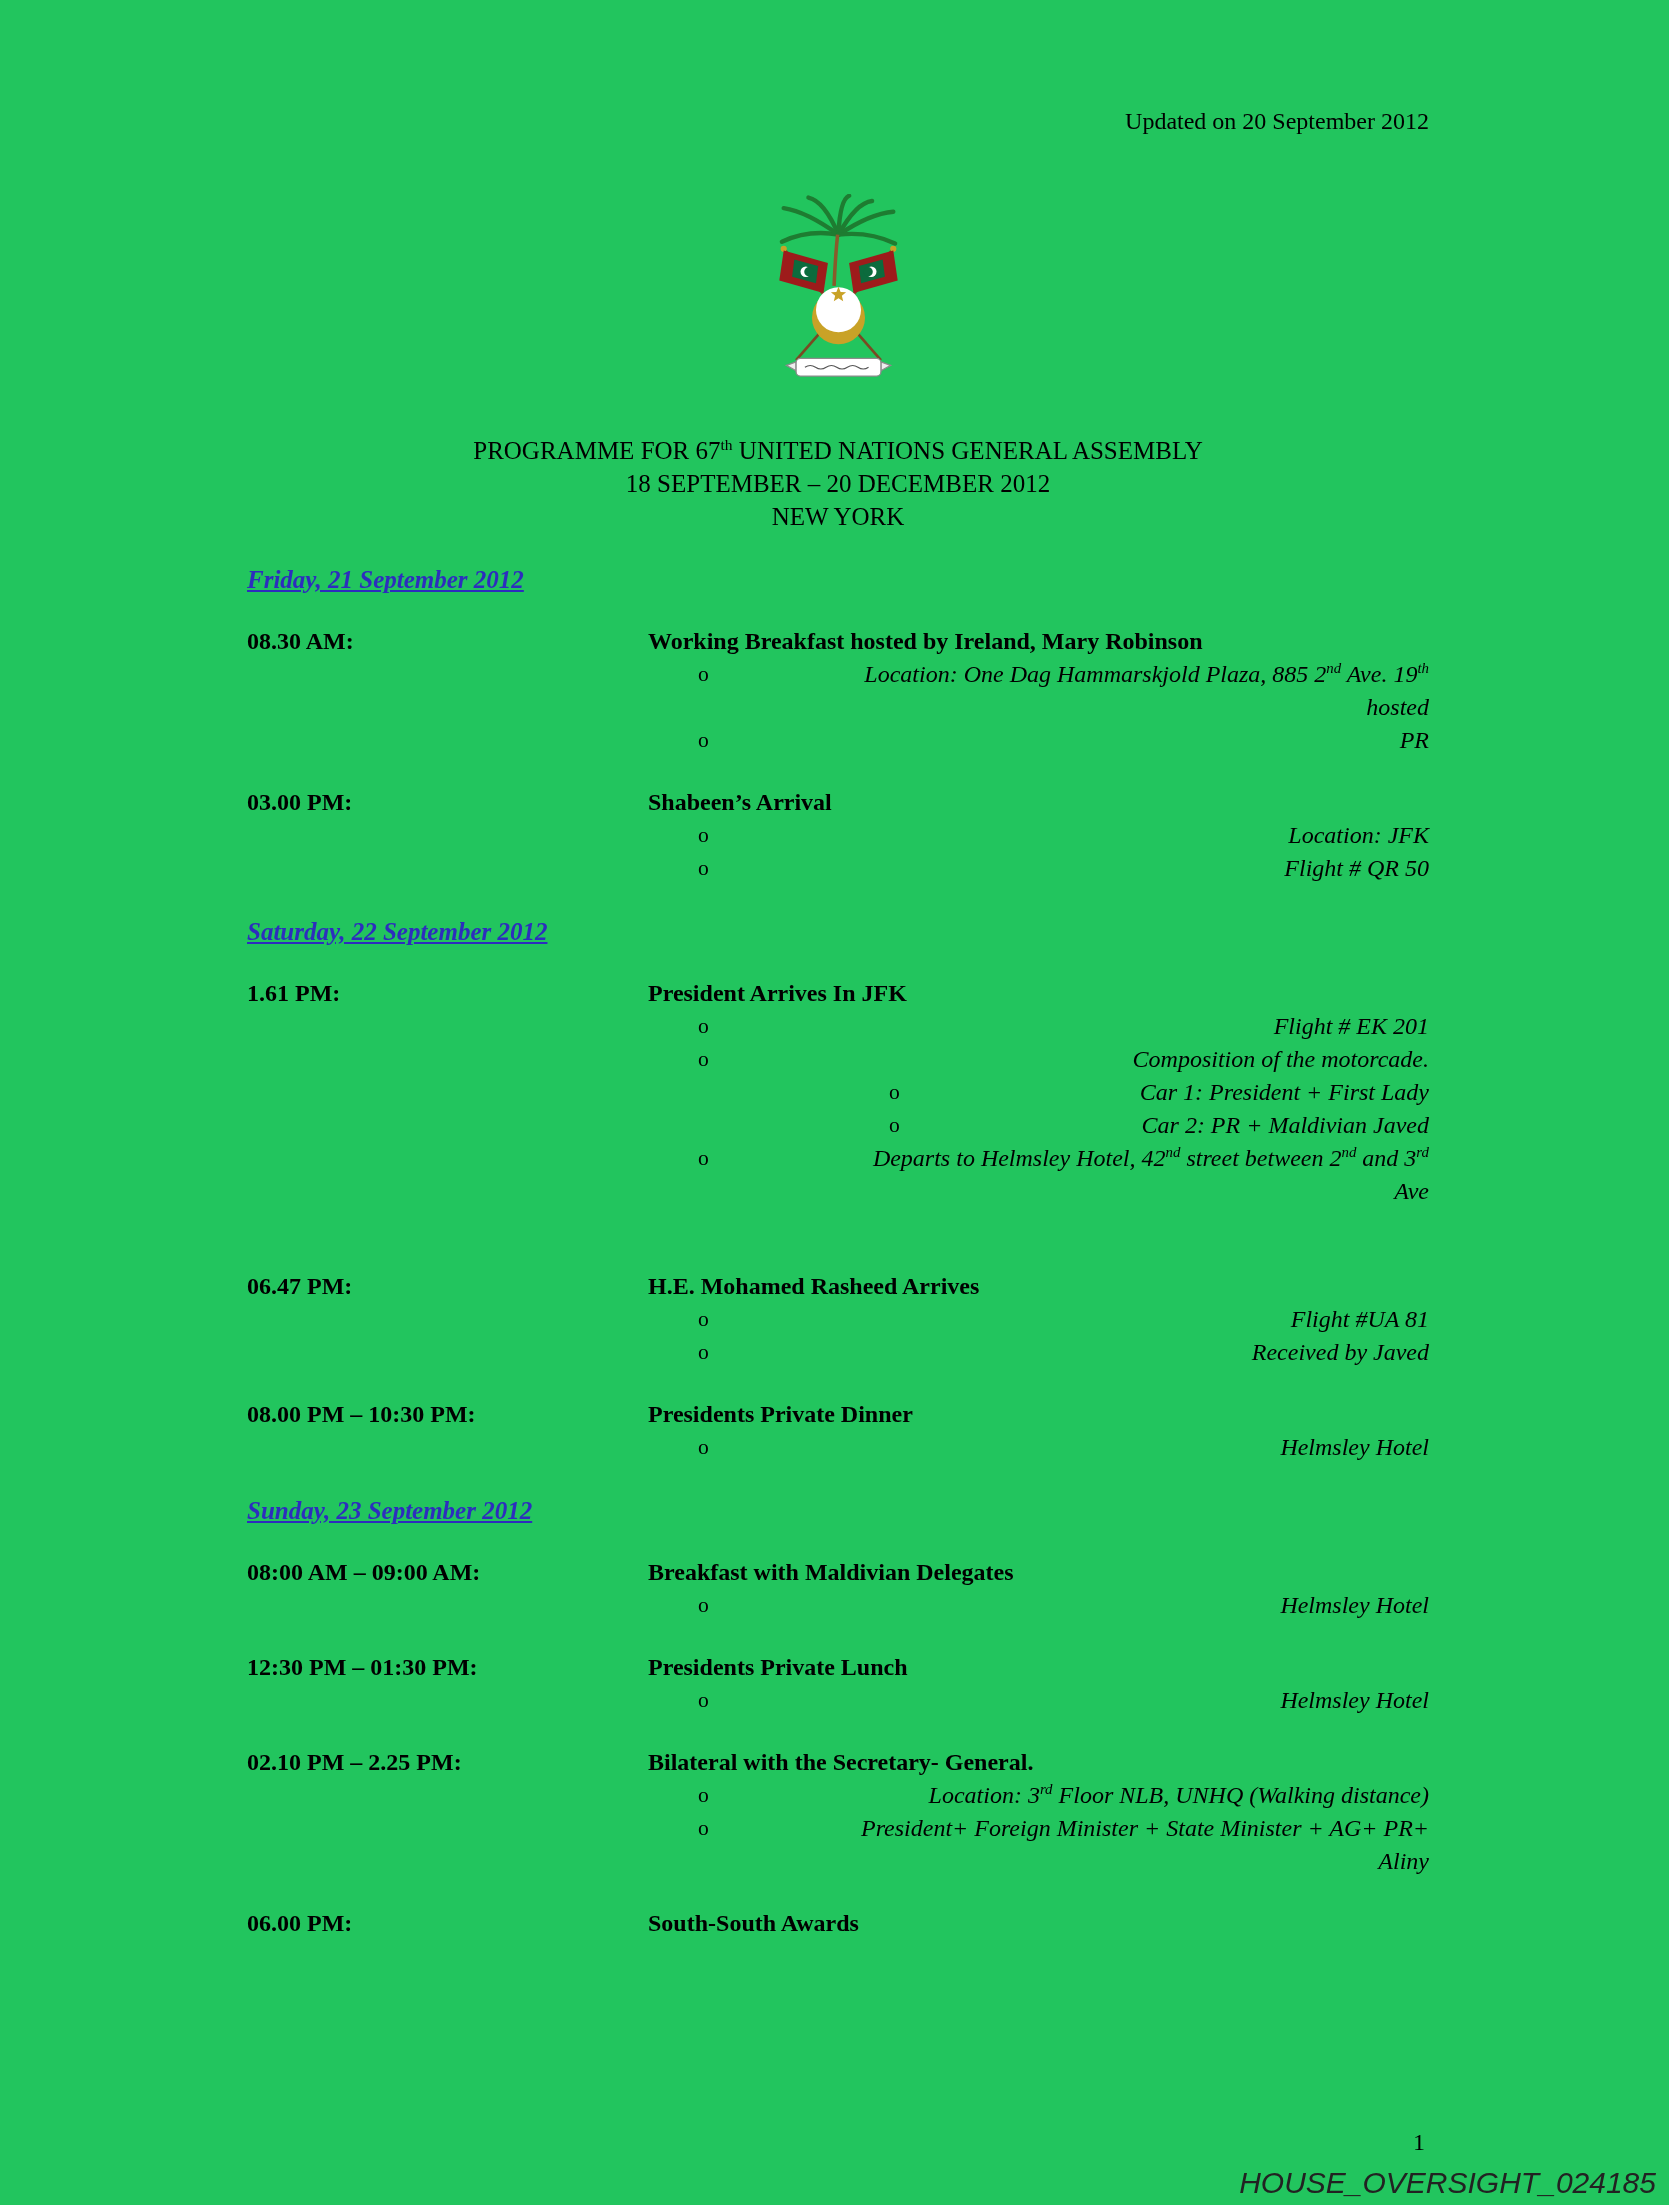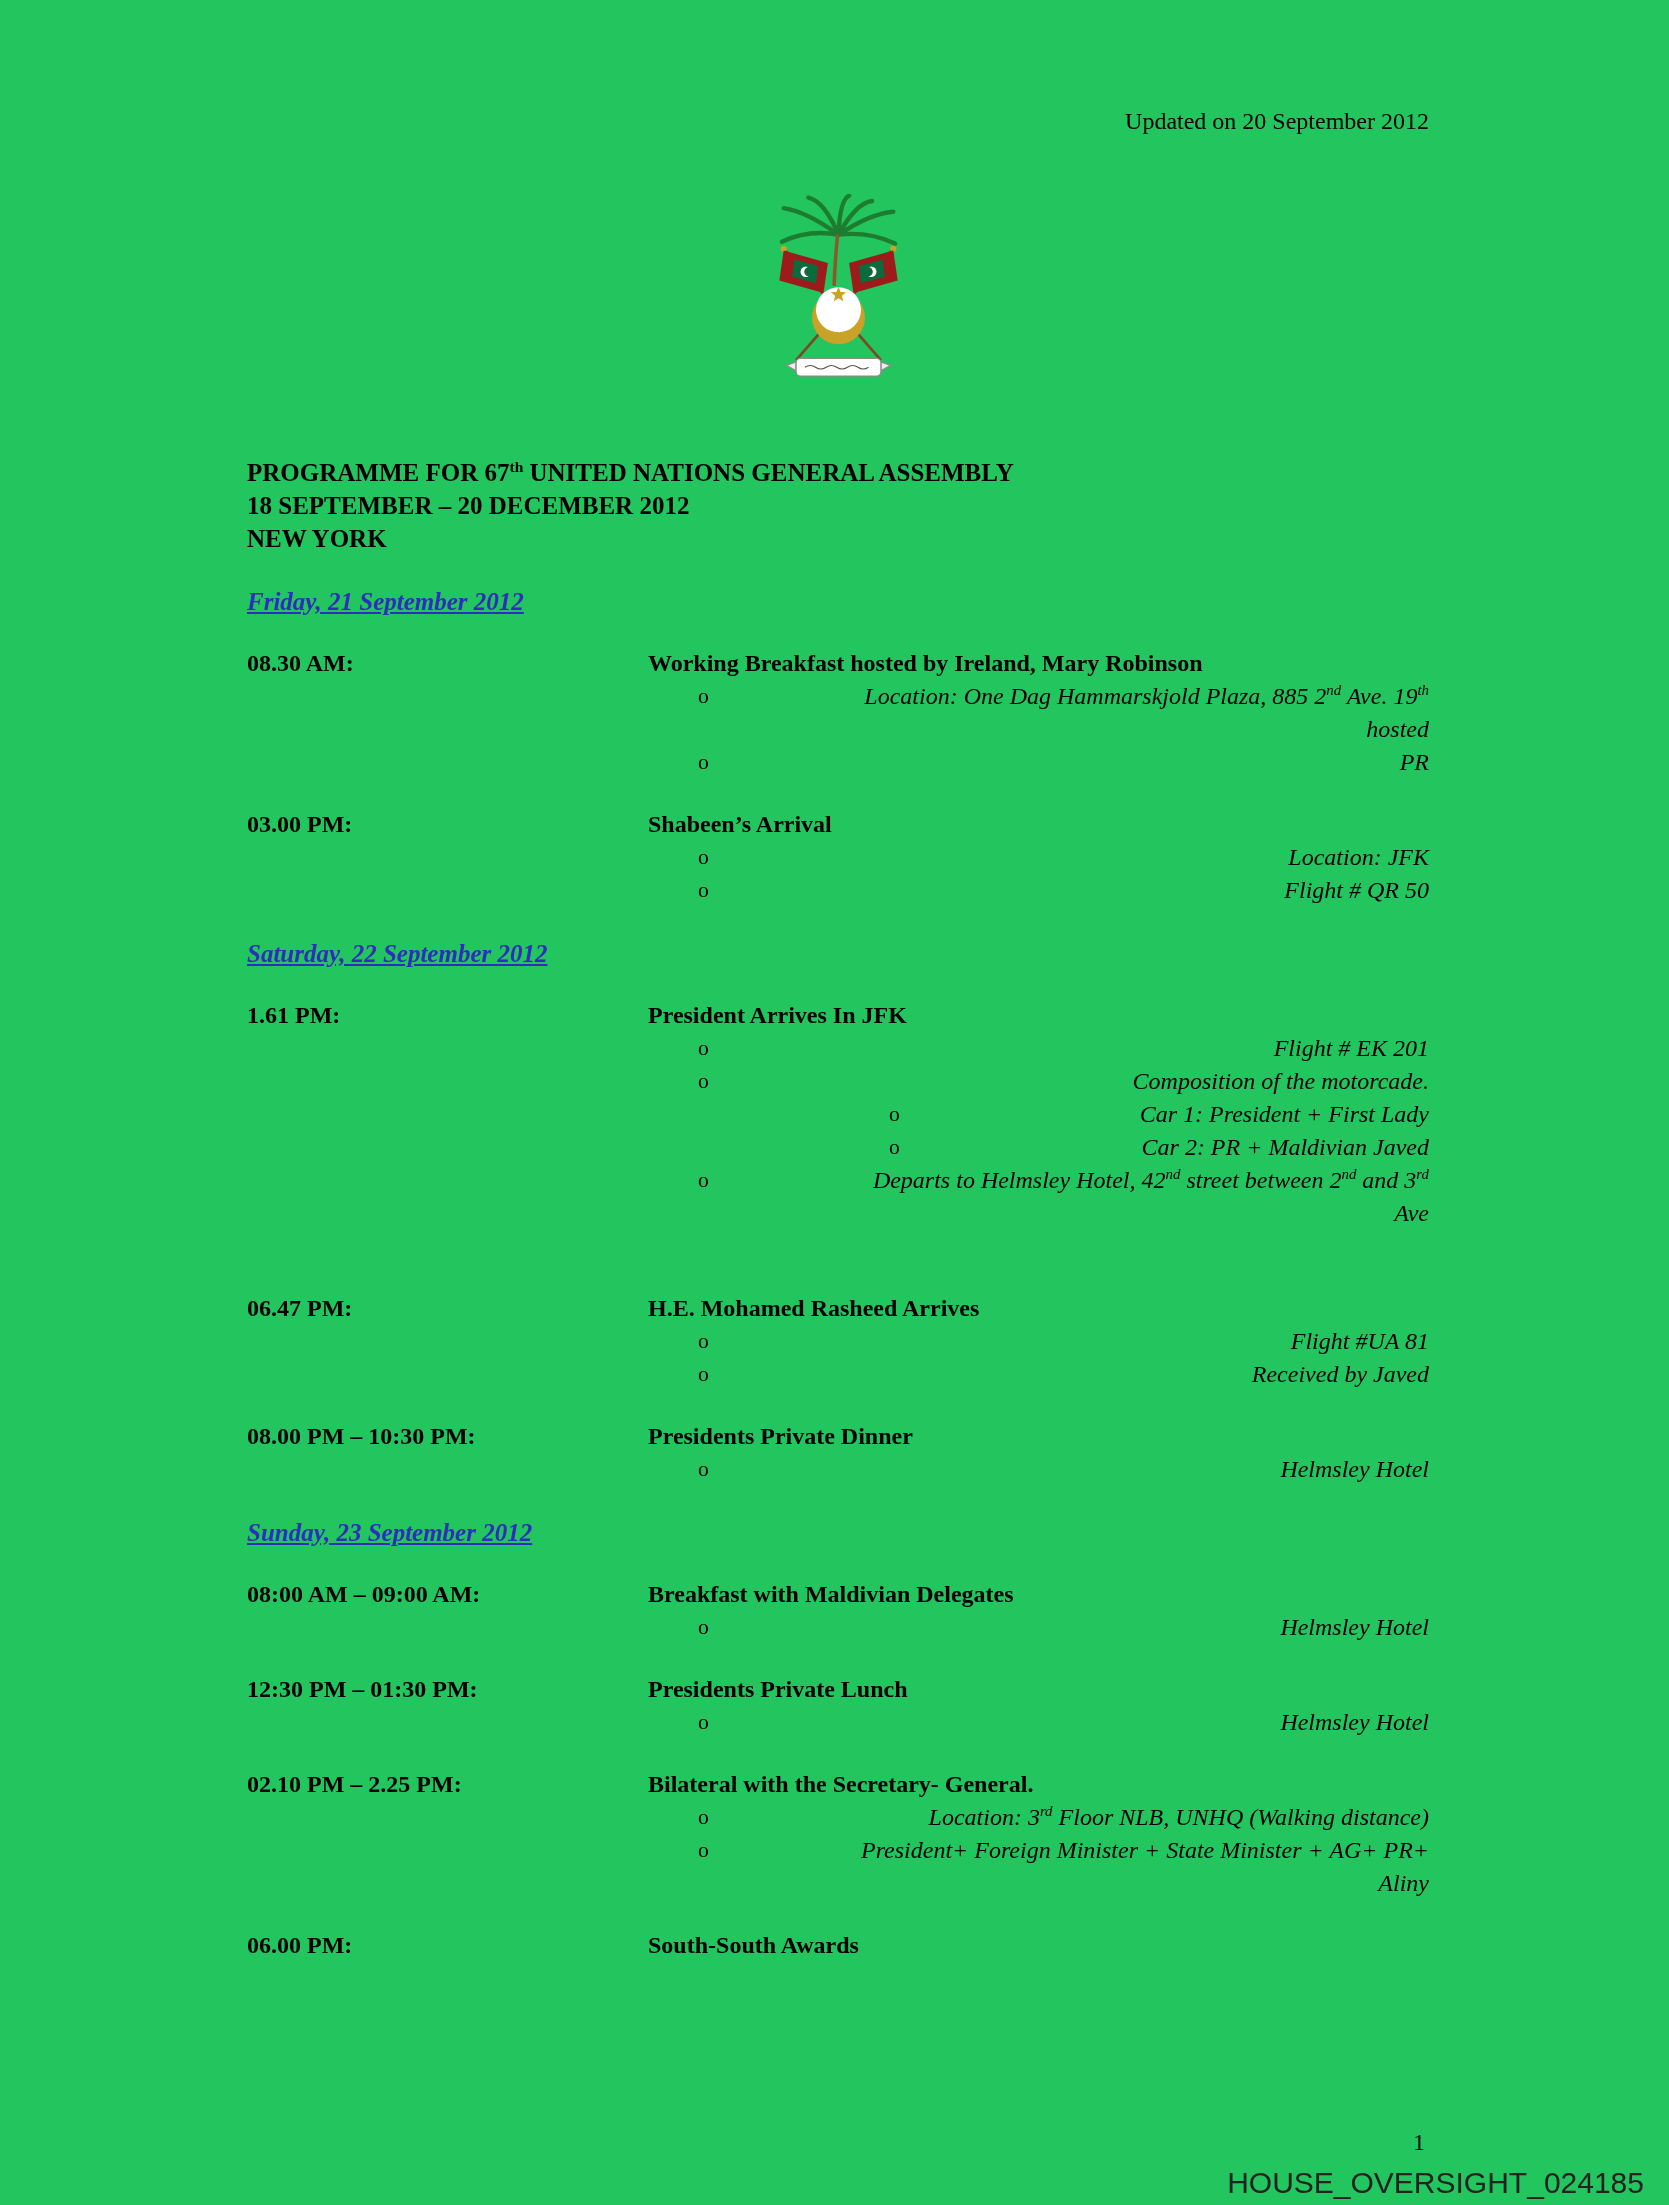--- a/index.html
+++ b/index.html
@@ -13,22 +13,23 @@
     font-family: "Liberation Serif", serif;
     font-size: 24px;
     line-height: 33px;
     color: #000000;
     padding: 105px 240px 0 247px;
     overflow: hidden;
   }
   .updated { text-align: right; }
   .emblem-wrap { text-align: center; margin-top: 56px; }
   .title-block {
-    margin-top: 63px;
-    font-weight: bold;
+    text-align: center;
+    margin-top: 41px;
+    font-weight: normal;
     font-size: 25px;
     line-height: 33px;
   }
   sup { font-size: 62%; vertical-align: super; line-height: 0; }
   .schedule { margin-top: 18.3px; }
   .day-header {
     margin-top: 30px;
     font-weight: bold;
     font-style: italic;
     text-decoration: underline;
@@ -42,26 +43,27 @@
   .event-title { font-weight: bold; }
   .bullet { display: flex; font-style: italic; }
   .bullet .marker { flex: none; font-style: normal; font-size: 21.6px; }
   .bullet.level1 .marker { margin-left: 50px; width: 40px; }
   .bullet.level2 .marker { margin-left: 241px; width: 50px; }
   .bullet .bullet-text { flex: 1 1 auto; text-align: right; }
   .cont { display: block; margin-left: 105px; }
   .page-number { position: absolute; right: 244px; bottom: 46px; }
   .bates {
     position: absolute;
-    right: 25px;
+    right: 13px;
     bottom: 5.2px;
     font-family: "Liberation Sans", sans-serif;
     font-size: 30px;
     color: #222222;
     line-height: 34px;
+    font-style: italic;
   }
 </style>
 </head>
 <body>
 
 <div class="page">
 
   <div class="updated">Updated on 20 September 2012</div>
 
   <div class="emblem-wrap">

